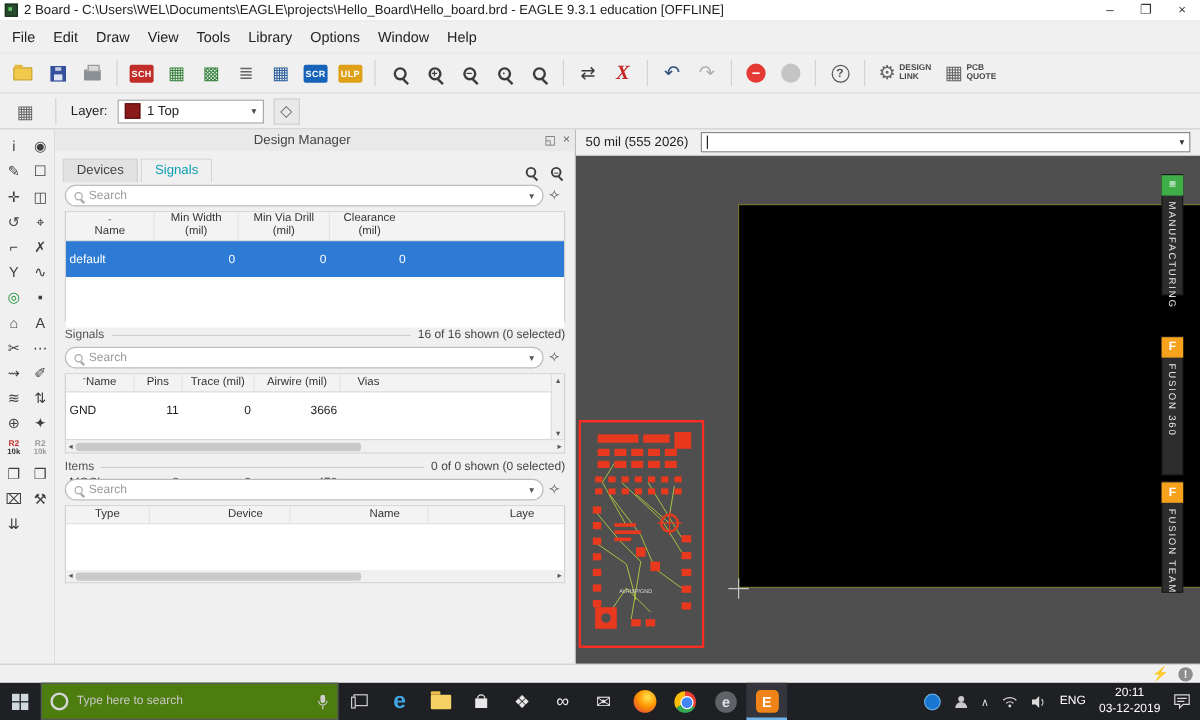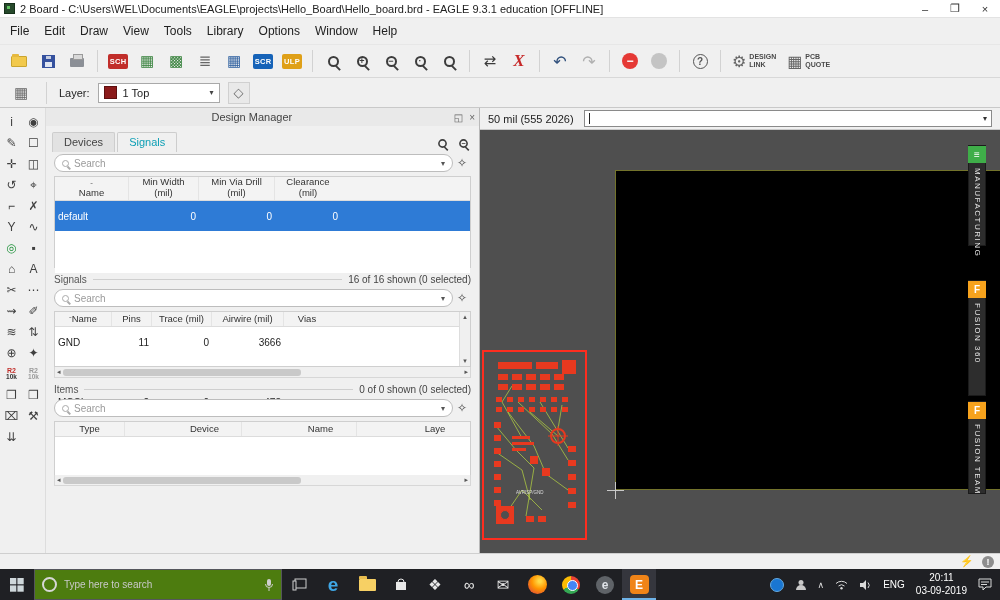--- a/index.html
+++ b/index.html
@@ -675,21 +675,21 @@
         <path d="M3.5 7 a4.5 4.5 0 0 1 6 0" stroke="#d9d9d9" fill="none"></path>
         <circle cx="6.5" cy="9.3" r="1.2" fill="#d9d9d9"></circle>
       </svg>
       <svg width="13" height="12">
         <path d="M1 4 h3 l3 -3 v10 l-3 -3 h-3 z" fill="#d9d9d9"></path>
         <path d="M9 3.5 a4 4 0 0 1 0 5.5" stroke="#d9d9d9" fill="none"></path>
       </svg>
       <span class="eng">ENG</span>
       <span class="clock">
         <span>20:11</span>
-        <span>03-09-2019</span>
+        <span>03-12-2019</span>
       </span>
       <svg width="14" height="13">
         <path d="M1 1 h12 v8 h-5 l-3 3 v-3 h-4 z" fill="none" stroke="#d9d9d9"></path>
         <line x1="3" y1="4" x2="11" y2="4" stroke="#d9d9d9"></line>
         <line x1="3" y1="6.5" x2="9" y2="6.5" stroke="#d9d9d9"></line>
       </svg>
     </div>
   </div>
 
 </div>

